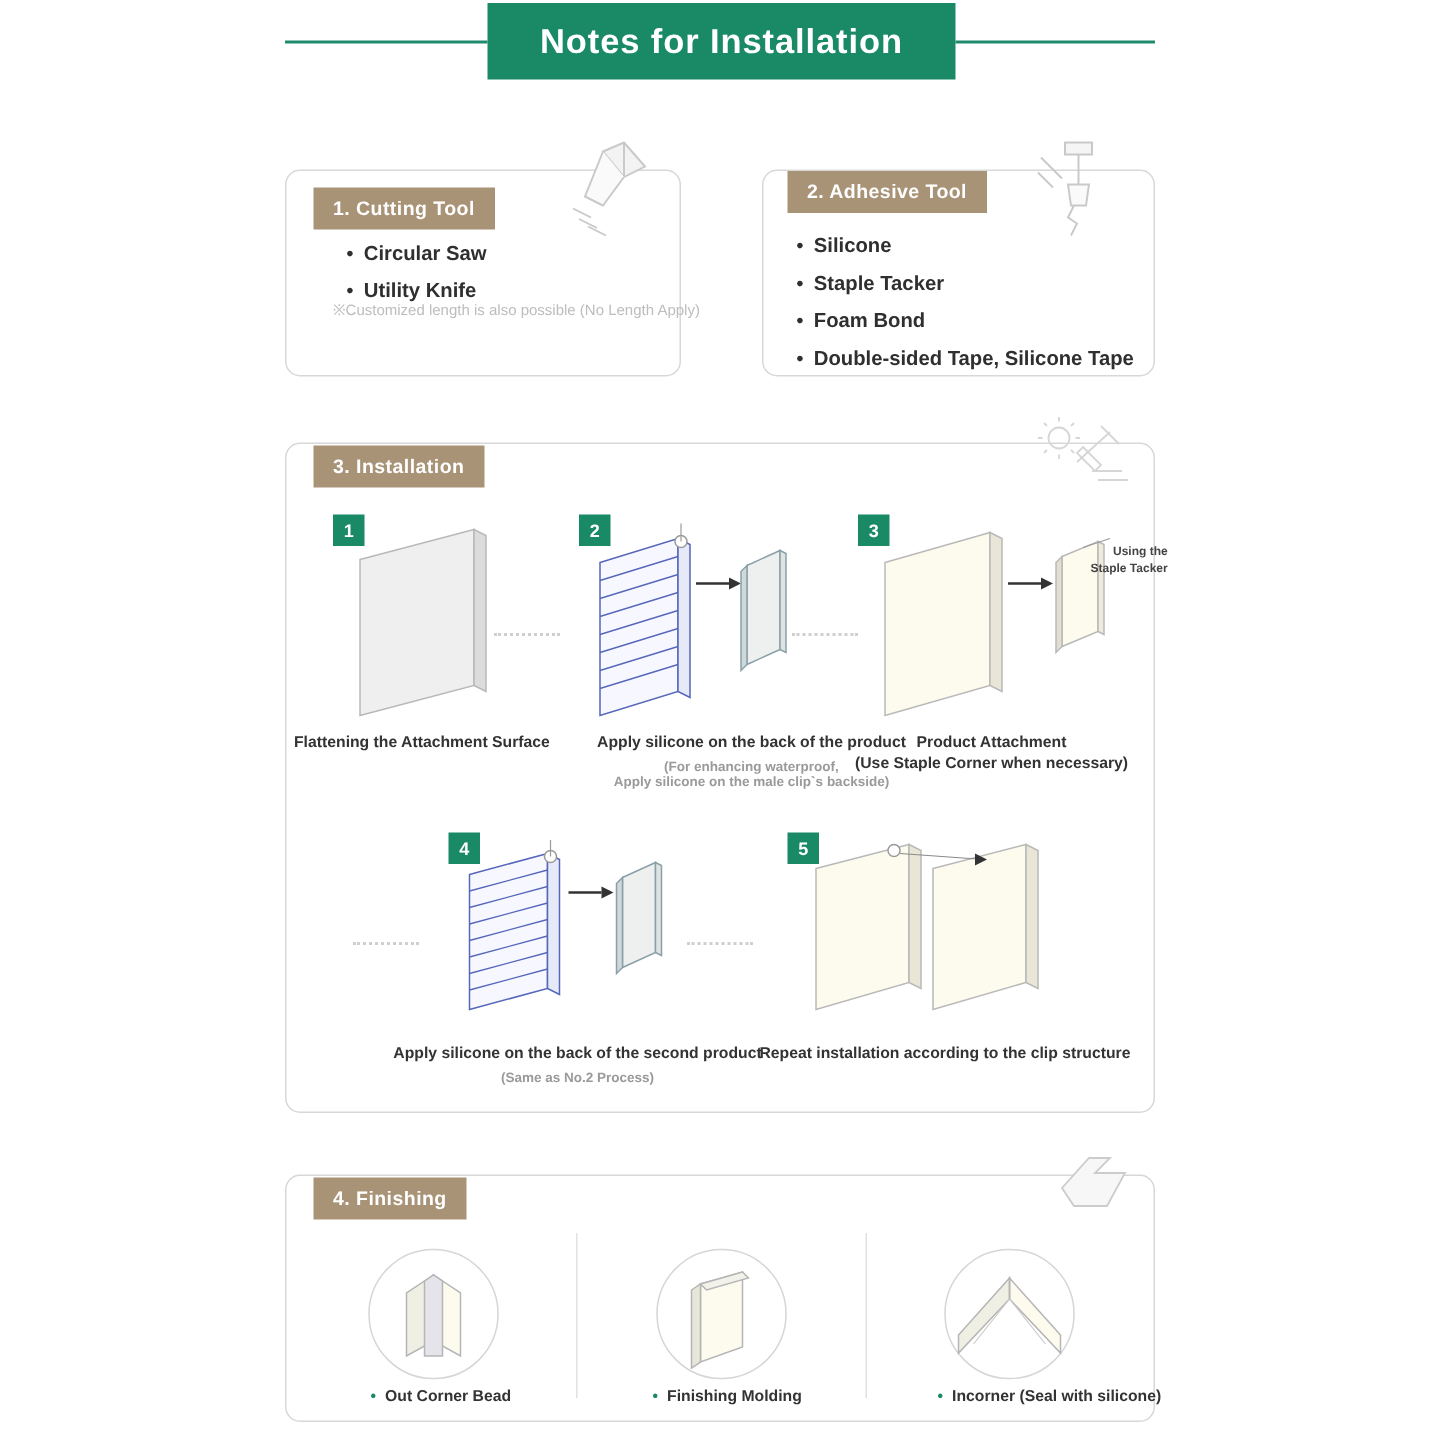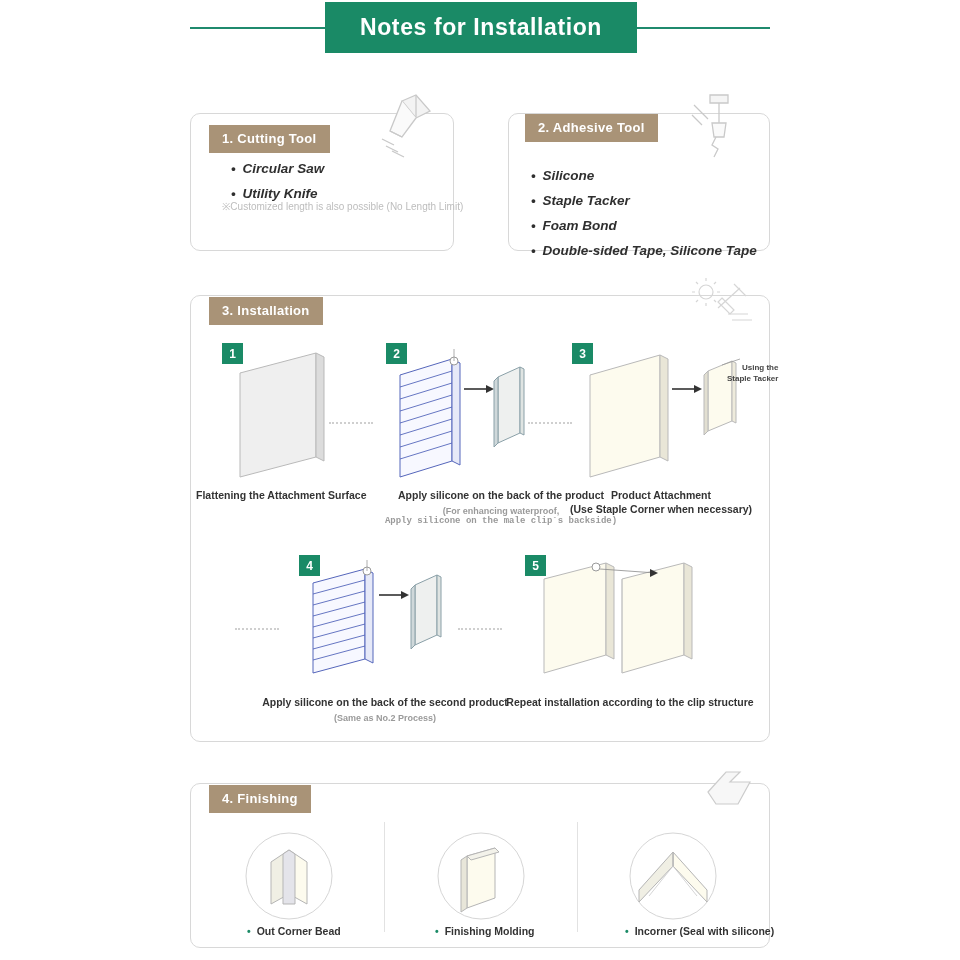--- a/index.html
+++ b/index.html
@@ -54,21 +54,21 @@
     font-weight: bold;
     letter-spacing: 0.3px;
     padding: 6px 13px 7px 13px;
     white-space: nowrap;
   }
 
   
   .bullets {
     position: absolute;
     list-style: none;
-    margin: 0; padding: 0; font-style: italic;
+    margin: 0; padding: 0;
   }
   .bullets li {
     font-size: 13.5px;
     font-weight: bold;
     color: #2f2f2f;
     margin-bottom: 10px;
     white-space: nowrap;
   }
   .bullets li::before {
     content: "\2022";
@@ -153,37 +153,37 @@
   </div>
 
   <div class="panel" style="left:190px; top:113px; width:264px; height:138px;"></div>
   <div class="panel-label" style="left:209px; top:102px;margin-top:23px;">
     <span>1. Cutting Tool</span>
   </div>
   <ul class="bullets" style="left:231px; top:161px;">
     <li>Circular Saw</li>
     <li>Utility Knife</li>
   </ul>
-  <div class="note-small" style="left:222px; top:199px;">※Customized length is also possible (No Length Limit)</div>
+  <div class="note-small" style="left:222px; top:199px;">※Customized length is also possible (No Length Apply)</div>
 
   <svg style="position:absolute; left:372px; top:93px;" width="70" height="68" viewBox="0 0 70 68">
     <g fill="none" stroke="#c9c9c9" stroke-width="1.3">
       <path d="M30 8 L44 2 L58 18 L44 25 Z" fill="#f3f3f3"></path>
       <path d="M44 2 L44 25"></path>
       <path d="M30 8 L18 38 L30 44 L44 25" fill="#fafafa"></path>
       <path d="M18 38 L30 44"></path>
       <path d="M10 46 L22 52 M14 53 L26 59 M20 58 L32 64"></path>
     </g>
   </svg>
 
   <div class="panel" style="left:508px; top:113px; width:262px; height:138px;"></div>
   <div class="panel-label" style="left:525px; top:114px;">
     <span>2. Adhesive Tool</span>
   </div>
-  <ul class="bullets" style="left:531px; top:168px;">
+  <ul class="bullets" style="left:531px; top:156px;">
     <li>Silicone</li>
     <li>Staple Tacker</li>
     <li>Foam Bond</li>
     <li>Double-sided Tape, Silicone Tape</li>
   </ul>
 
   <svg style="position:absolute; left:688px; top:93px;" width="62" height="66" viewBox="0 0 62 66">
     <g fill="none" stroke="#c9c9c9" stroke-width="1.3">
       <path d="M22 2 L40 2 L40 10 L22 10 Z" fill="#f5f5f5"></path>
       <path d="M31 10 L31 30"></path>
@@ -240,21 +240,21 @@
       <path d="M78 44 L100 44" stroke="#333" stroke-width="1.6"></path>
       <polygon points="100,40 108,44 100,48" fill="#333"></polygon>
 
       <polygon points="112,32 134,22 134,88 112,98" fill="#eef0ef" stroke="#8aa0a8" stroke-width="1"></polygon>
       <polygon points="108,36 112,32 112,98 108,102" fill="#cfd8da" stroke="#8aa0a8" stroke-width="1"></polygon>
       <polygon points="134,22 138,24 138,90 134,88" fill="#dfe4e2" stroke="#8aa0a8" stroke-width="1"></polygon>
     </g>
   </svg>
   <div class="cap" style="left:371px; top:488px; width:260px;">Apply silicone on the back of the product</div>
   <div class="cap sub" style="left:371px; top:504px; width:260px;">(For enhancing waterproof,</div>
-  <div class="cap sub" style="left:371px; top:514px; width:260px;font-family:Liberation Mono, monospace;">Apply silicone on the male clip`s backside)</div>
+  <div class="cap sub" style="left:371px; top:514px; width:260px;">Apply silicone on the male clip`s backside)</div>
 
   <div class="dots" style="left:528px; top:422px; width:44px;"></div>
 
   <div class="step-badge" style="left:572px; top:343px;">3</div>
   <svg style="position:absolute; left:572px; top:345px;" width="180" height="140" viewBox="0 0 180 140">
     <g>
       <polygon points="18,30 88,10 88,112 18,132" fill="#fdfbee" stroke="#b9b9b9" stroke-width="1"></polygon>
       <polygon points="88,10 96,14 96,116 88,112" fill="#e9e6d7" stroke="#b9b9b9" stroke-width="1"></polygon>
       <path d="M100 44 L122 44" stroke="#333" stroke-width="1.6"></path>
       <polygon points="122,40 130,44 122,48" fill="#333"></polygon>

